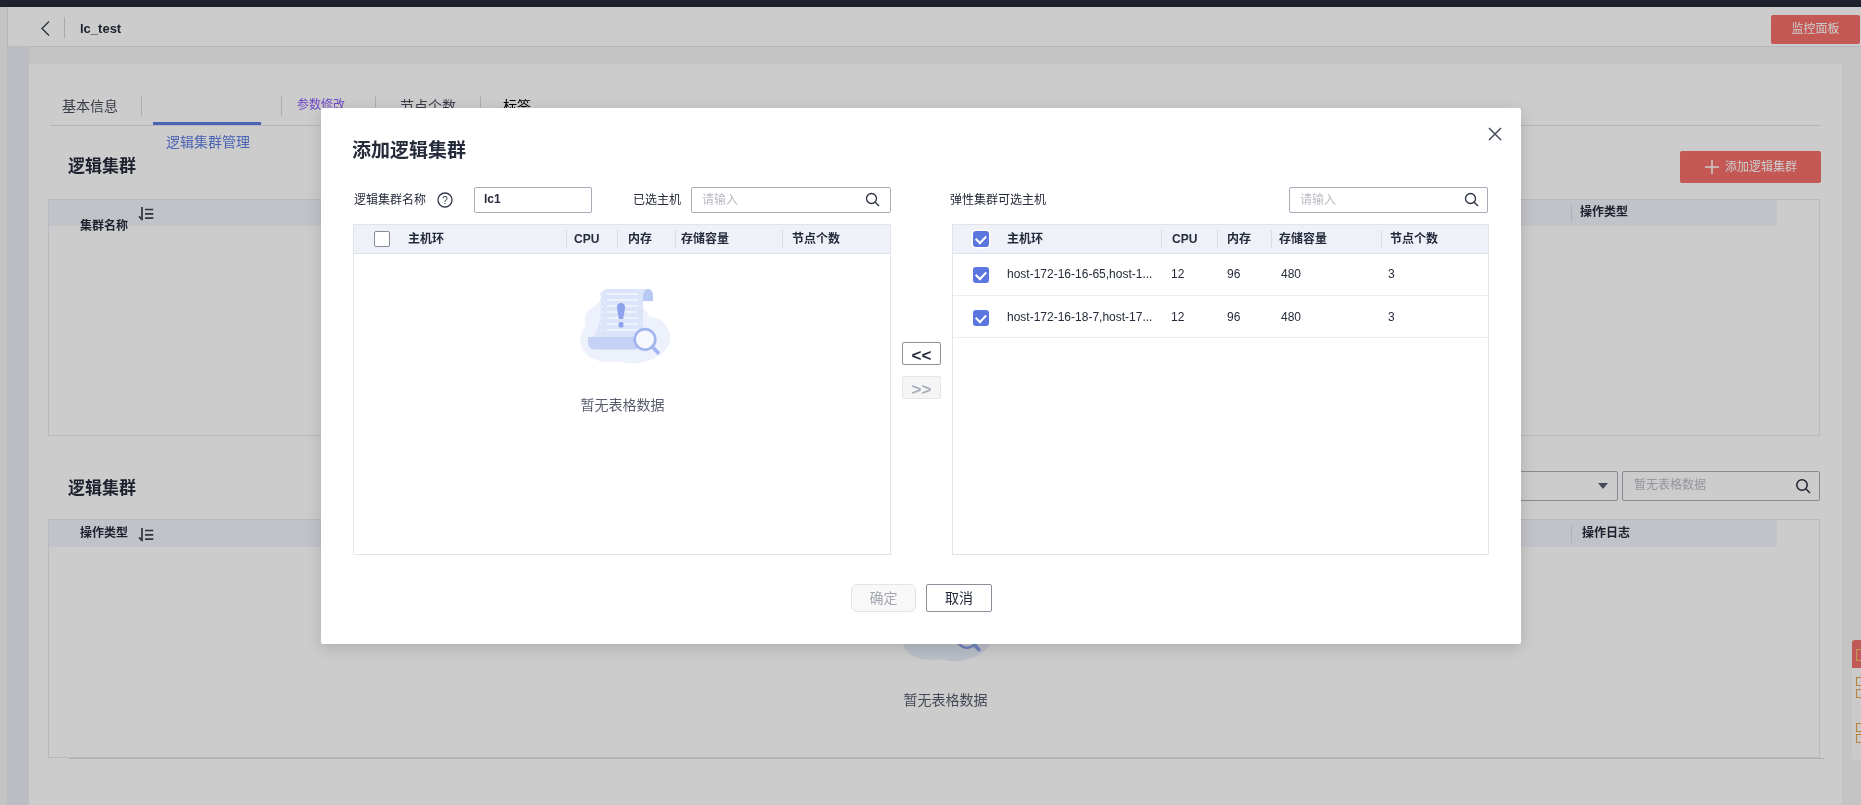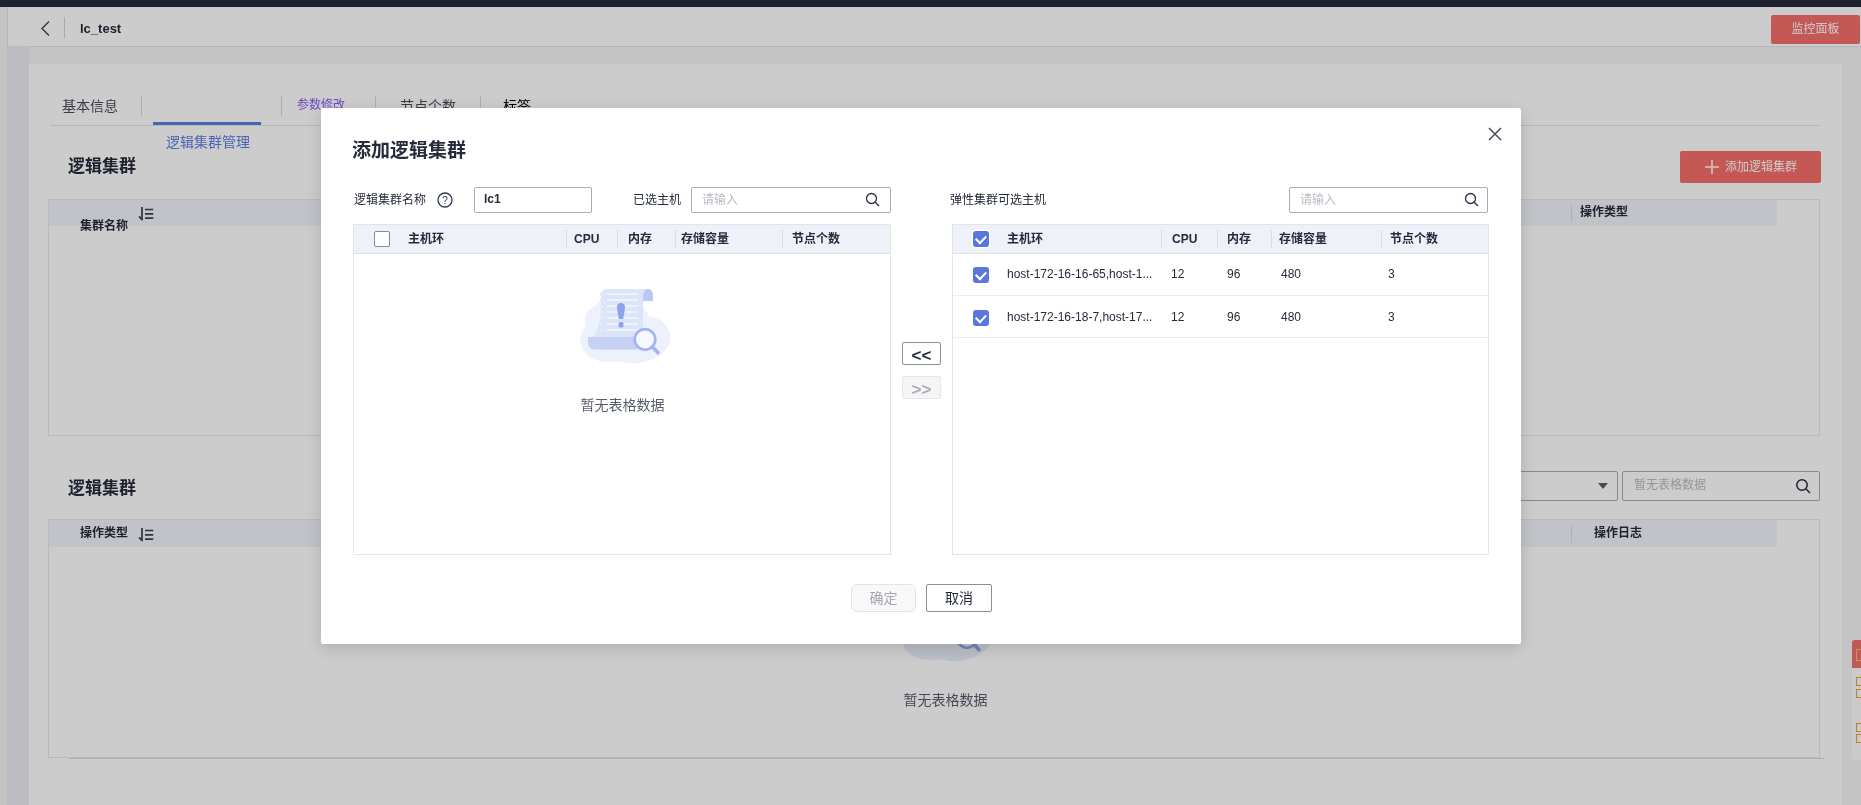--- a/index.html
+++ b/index.html
@@ -85,21 +85,21 @@
   <div class="abs" style="left:48px;top:519px;width:1772px;height:239px;background:#fff;border:1px solid #e6e8ee;box-sizing:border-box;"></div>
   <div class="abs thead" style="left:49px;top:520px;width:1728px;height:27px;"></div>
   <div class="abs b12" style="left:80px;top:527px;">操作类型</div>
   <svg class="abs" style="left:138px;top:527px;" width="16" height="15" viewBox="0 0 16 15">
       <g stroke="#3a4150" stroke-width="1.7" fill="none">
         <path d="M4 1 V13.5 M4.6 14.1 L1 10.4"></path>
         <path d="M7 3.5 H15.3 M7 7.8 H15.3 M7 12.1 H15.3"></path>
       </g>
     </svg>
   <div class="abs" style="left:1571px;top:525px;width:1px;height:18px;background:#d9dce3;"></div>
-  <div class="abs b12" style="left:1582px;top:527px;margin-left:12px;">操作日志</div>
+  <div class="abs b12" style="left:1582px;top:527px;">操作日志</div>
 
   <svg class="abs" style="left:894px;top:584px;" width="102" height="80" viewBox="0 0 102 80">
     <path d="M14 40 C4 52 8 68 22 73 C32 78 42 74 50 76 C60 79 74 77 84 71 C96 65 101 54 97 45 C93 35 85 31 77 31 C75 22 65 16 57 18 C47 8 29 10 23 20 C15 24 10 32 14 40 Z" fill="#e9eefb"></path>
     <circle cx="73" cy="53.4" r="10.3" fill="#f6f8fe" stroke="#8ca4ea" stroke-width="2.6"></circle>
     <path d="M80.5 61 L85 65.8" stroke="#8ca4ea" stroke-width="3.4" stroke-linecap="round"></path>
   </svg>
   <div class="abs" style="left:898px;top:693px;width:95px;text-align:center;font-size:14px;color:#575d6c;">暂无表格数据</div>
 
   <div class="abs" style="left:69px;top:758px;width:1755px;height:1px;background:#dcdde1;"></div>
 

